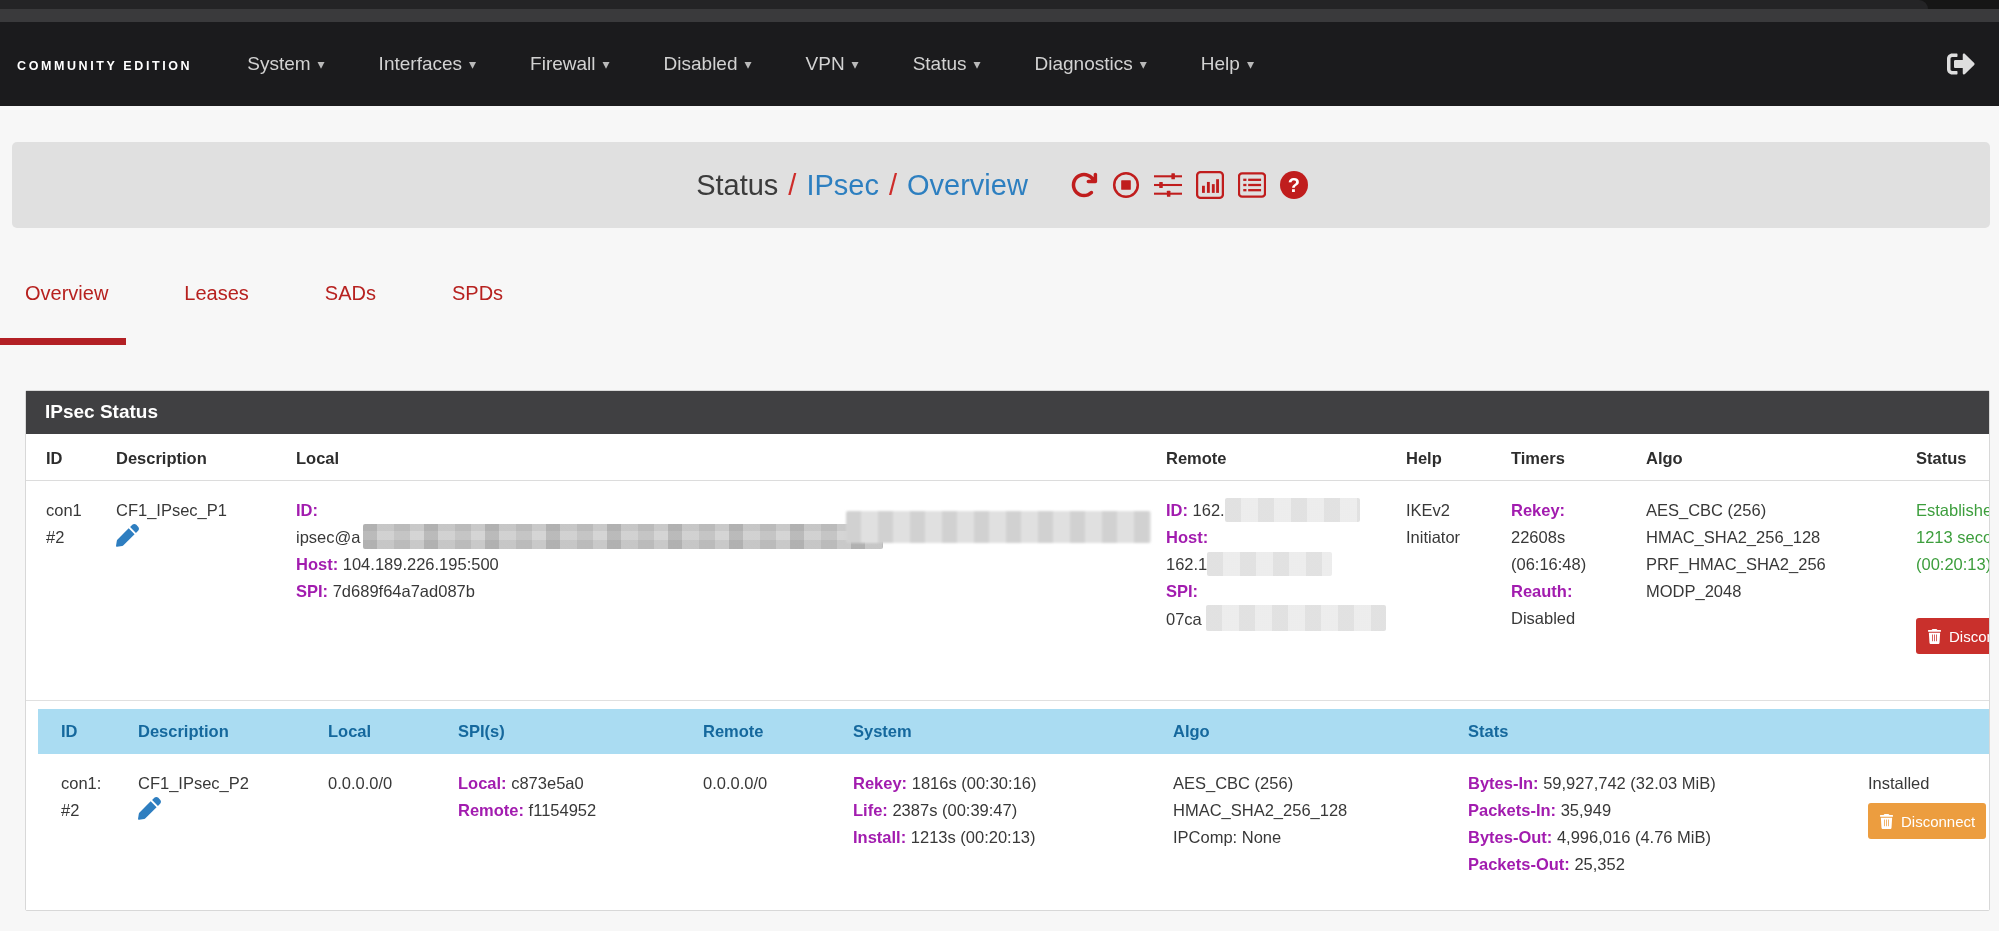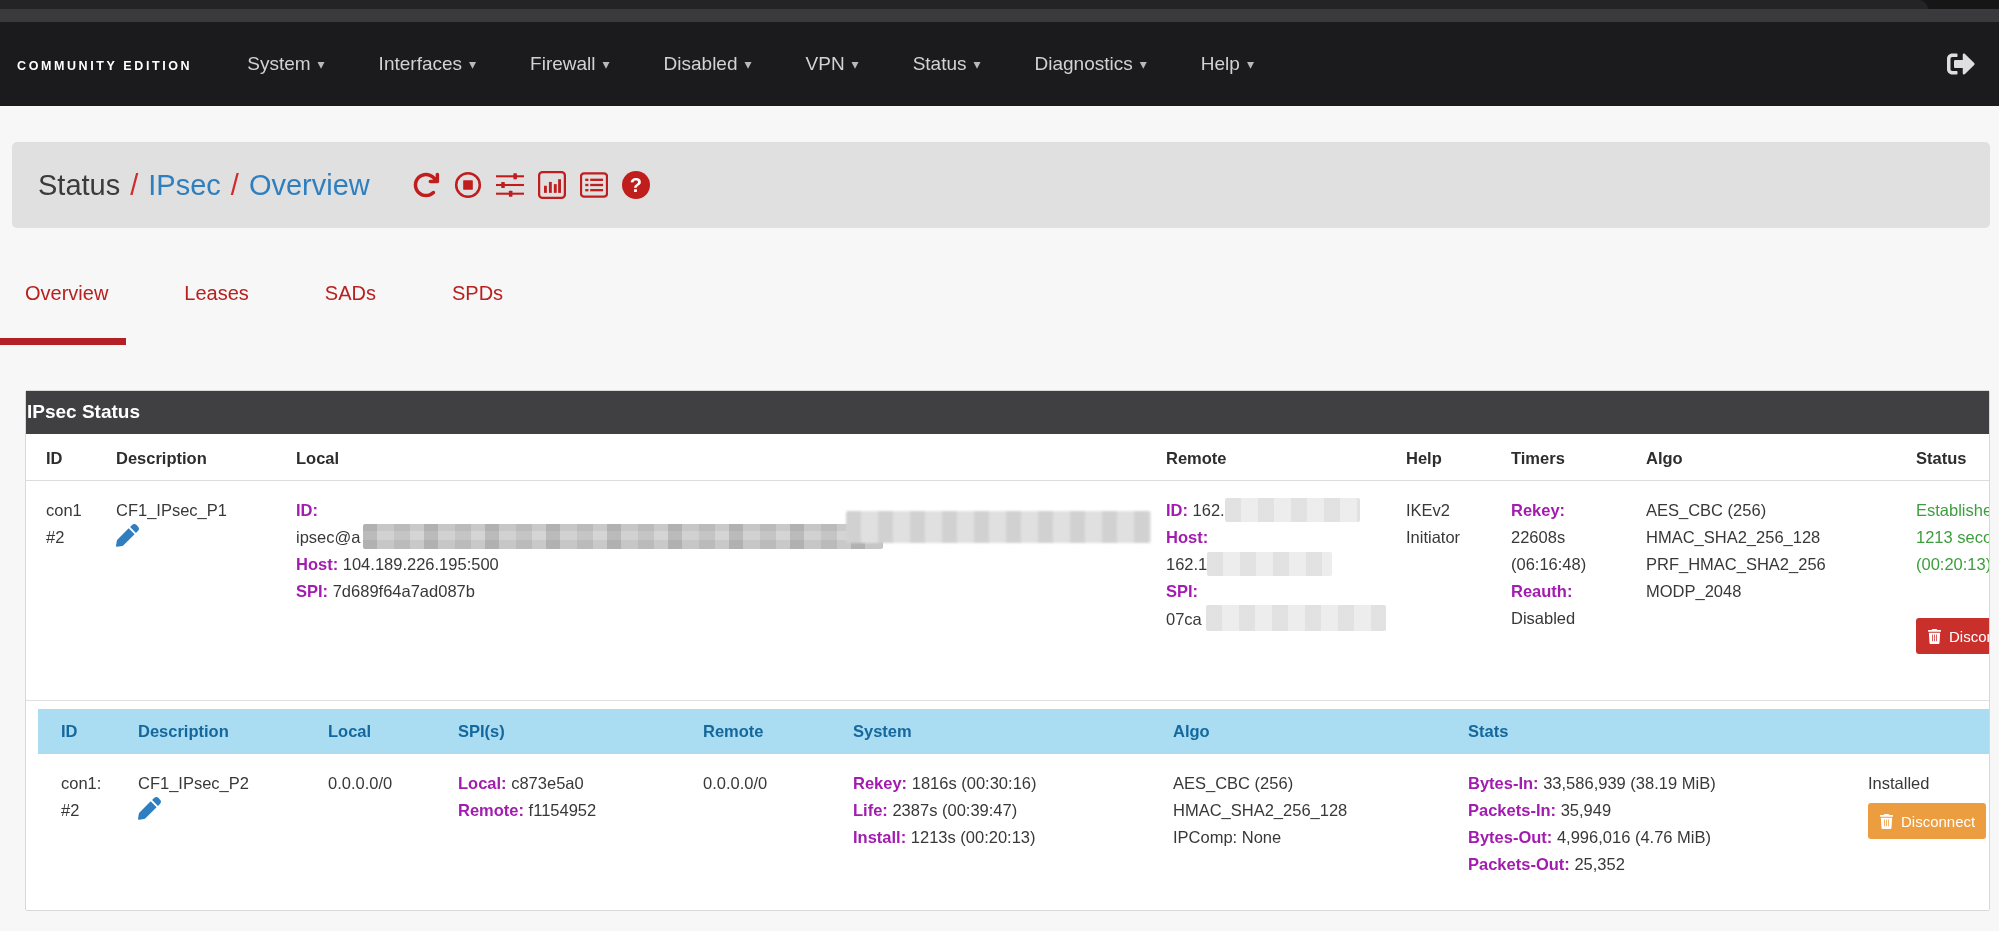--- a/index.html
+++ b/index.html
@@ -21,39 +21,39 @@
   .logo-sub { color:#fff; font-size:12.5px; font-weight:bold; letter-spacing:2.6px; margin-top:3px;text-align:center; }
   .nav-items { display:flex; list-style:none; margin-left:28px; }
   .nav-items li { color:#d2d2d2; font-size:19px; padding:10px 27px; cursor:pointer; white-space:nowrap;text-align:center; }
   .nav-items li .caret { display:inline-block; margin-left:7px; color:#b9b9b9; font-size:14px; vertical-align:1px; }
   .nav-items li .caret::after { content:"▾"; }
   .signout { margin-left:auto; margin-right:24px; width:28px; height:28px; cursor:pointer; }
   .signout svg { width:28px; height:28px; fill:#dedede; }
 
   
   .bc-bar { margin:36px 9px 0 12px; height:86px; background:#e0e0e0; border-radius:5px;
-            display:flex; align-items:center; justify-content:flex-start; padding:0 24px 0 26px;gap:42px; }
+            display:flex; align-items:center; justify-content:center; padding:0 24px 0 26px;gap:42px; }
   .crumbs { font-size:29px; }
   .crumb-current { color:#3b3b3b; }
   .crumb-sep { color:#ce2c2a; margin:0 10px; }
   .crumb-link { color:#2d7fc0; cursor:pointer; }
   .bc-icons { display:flex; align-items:center; gap:14px; }
   .bc-icon { width:28px; height:28px; cursor:pointer; display:flex; align-items:center; justify-content:center; }
   .bc-icon svg { width:28px; height:28px; fill:#c01d1d; }
   .help-circle { width:28px; height:28px; border-radius:50%; background:#c01d1d; color:#fff; font-weight:bold; font-size:20px; display:flex; align-items:center; justify-content:center; }
   .help-circle::after { content:"?"; }
 
   
   .tabs { margin:46px 0 0 25px; height:86px; position:relative; display:flex; }
   .tab { color:#b7211f; font-size:20px; cursor:pointer; padding-top:8px; margin-right:76px; position:relative; }
   .tab.active::after { content:""; position:absolute; left:-32px; right:-18px; top:64px; height:7px; background:#b32025; }
 
   
   .panel { margin:30px 9px 0 25px; background:#fff; border:1px solid #d8d8d8; border-radius:2px; }
-  .panel-heading { background:#404042; color:#fff; font-weight:bold; font-size:19px; padding:10px 1px; height:43px; }
+  .panel-heading { background:#404042; color:#fff; font-weight:bold; font-size:19px; padding:10px 19px; height:43px; }
   .clip { overflow:hidden; width:100%; background:#fff; padding-bottom:12px; }
 
   table { border-collapse:collapse; table-layout:fixed; font-size:16.5px; }
   .t1 { width:2160px; }
   .t1 th { text-align:left; font-weight:bold; color:#2d2d2d; padding:15px 10px 12px 10px; border-bottom:1px solid #dcdcdc; font-size:16.5px; }
   .t1 th:first-child { padding-left:20px; }
   .t1 tbody tr { height:220px; border-bottom:1px solid #e0e0e0; }
   .t1 td { vertical-align:top; padding:16px 10px 18px 10px; line-height:27px; }
   .t1 td:first-child { padding-left:20px; }
 
@@ -321,21 +321,21 @@
               <span class="line"><span class="b">Rekey:</span> <span>1816s (00:30:16)</span></span>
               <span class="line"><span class="b">Life:</span> <span>2387s (00:39:47)</span></span>
               <span class="line"><span class="b">Install:</span> <span>1213s (00:20:13)</span></span>
             </td>
             <td>
               <span class="line">AES_CBC (256)</span>
               <span class="line">HMAC_SHA2_256_128</span>
               <span class="line">IPComp: None</span>
             </td>
             <td>
-              <span class="line"><span class="b">Bytes-In:</span> <span>33,586,939 (38.19 MiB)</span></span>
+              <span class="line"><span class="b">Bytes-In:</span> <span>59,927,742 (32.03 MiB)</span></span>
               <span class="line"><span class="b">Packets-In:</span> <span>35,949</span></span>
               <span class="line"><span class="b">Bytes-Out:</span> <span>4,996,016 (4.76 MiB)</span></span>
               <span class="line"><span class="b">Packets-Out:</span> <span>25,352</span></span>
             </td>
             <td>
               <span class="line">Installed</span>
               <button class="btn btn-warning">
                 <svg viewBox="0 0 448 512">
                     <path d="M135 17.7 128 32H32C14.3 32 0 46.3 0 64s14.3 32 32 32h384c17.7 0 32-14.3 32-32s-14.3-32-32-32h-96l-7-14.3C307.4 6.8 296.3 0 284.2 0H163.8c-12.1 0-23.1 6.8-28.8 17.7z"></path>
                     <path d="M32 128l21.2 339c1.6 25.3 22.6 45 47.9 45h245.8c25.3 0 46.3-19.7 47.9-45L416 128H32z"></path>

